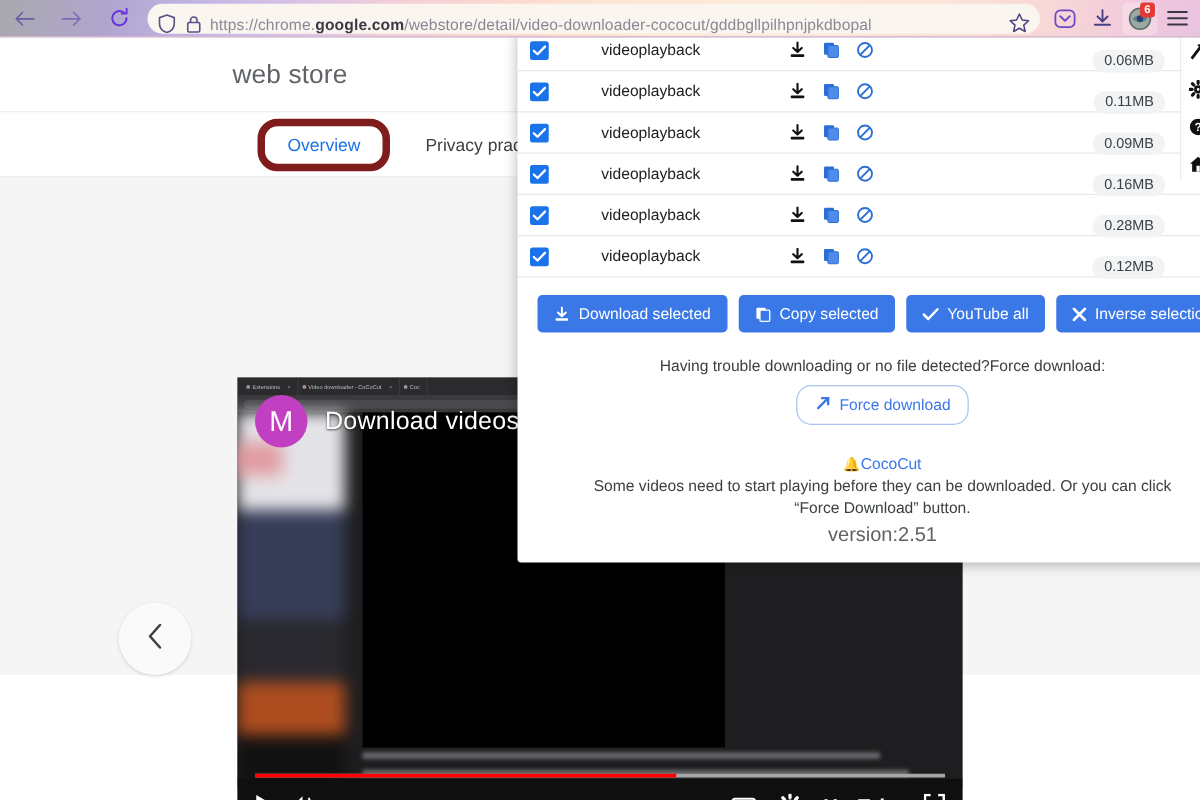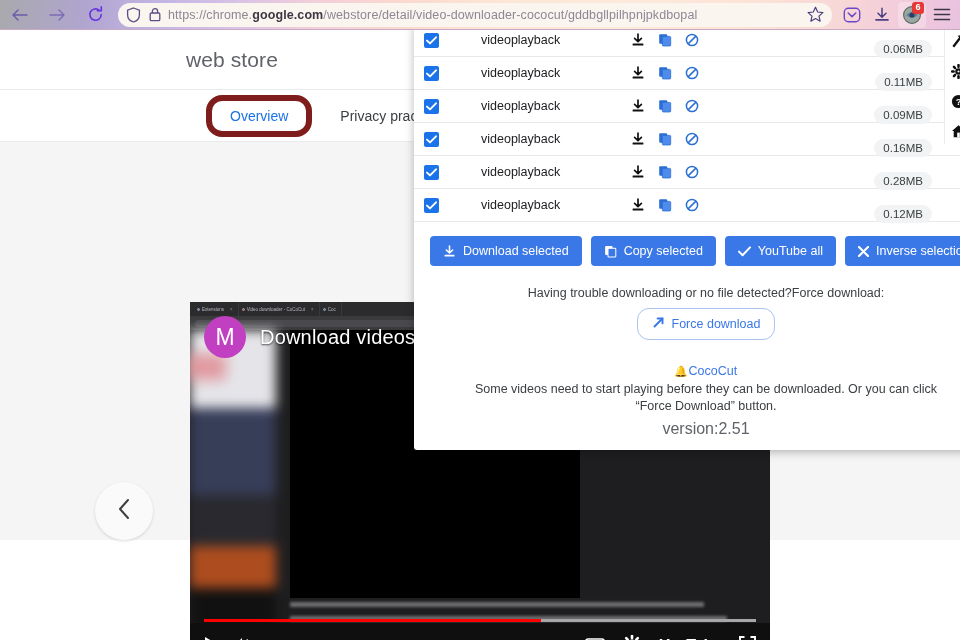--- a/index.html
+++ b/index.html
@@ -29,21 +29,21 @@
     flex: 0 0 auto;
   }
   .nav-btn svg { display:block; }
 
   #urlbar {
     flex: 1 1 auto;
     height: 24px;
     margin: 0 6px 0 10px;
     background: #fbf5ef;
     border-radius: 12px;
-    display: flex; align-items: center;
+    display: flex; align-items: flex-end;
     padding: 0 8px;
     min-width: 0;
     position: relative;
   }
   #url-text {
     flex: 1 1 auto;
     font-size: 12.5px;
     color: #8d8796;
     white-space: nowrap;
     overflow: hidden;

